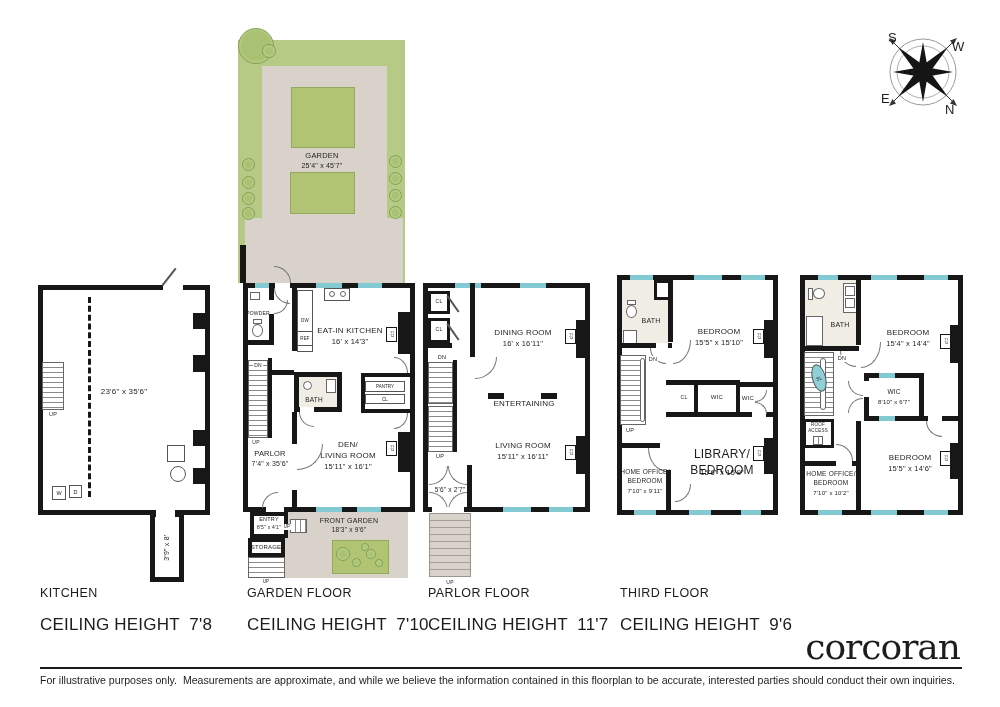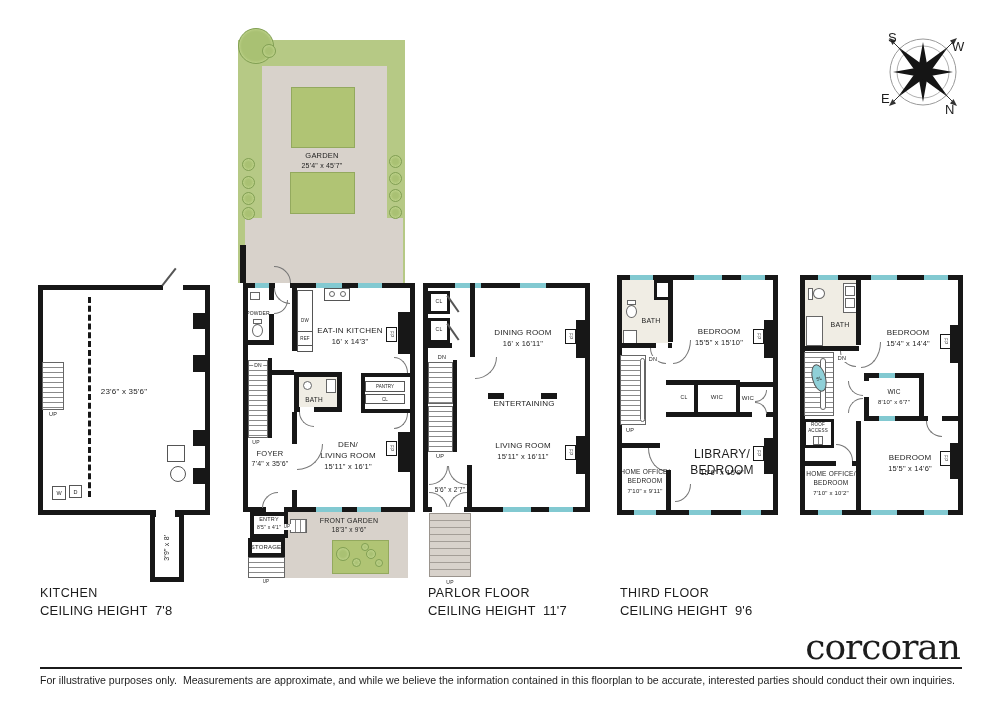--- a/index.html
+++ b/index.html
@@ -28,21 +28,21 @@
   .fp{position:absolute;background:#fff;border:1px solid #171717;font-size:4.5px;color:#333;
     display:flex;align-items:center;justify-content:center;writing-mode:vertical-rl;letter-spacing:.5px}
   .rail{position:absolute;background:#fff;border:1px solid #666;border-radius:4px}
   .leaf{position:absolute;background:#555}
   .fix{position:absolute;background:#fff;border:1px solid #666}
   .ell{border-radius:50%}
   .bush{position:absolute;border-radius:50%;background:#a9c173;border:1px solid #82a054;
     box-shadow:inset 0 0 3px #d2e2a0}
   .dash-v{position:absolute;border-left:3px dashed #171717}
   .ftitle{position:absolute;font-size:12.5px;color:#1c1c1c;letter-spacing:.4px}
-  .ftitle .sub{font-size:13px;margin-top:3px;letter-spacing:.2px;white-space:pre-wrap}
+  .ftitle .sub{font-size:17px;margin-top:15px;letter-spacing:.2px;white-space:pre-wrap}
   .grass{position:absolute;background:#b6c985}
   .lawn{position:absolute;background:#b0c474;border:1px solid #93a95e}
   .patio{position:absolute;background:#d8d2cb}
 </style>
 </head>
 <body>
 
 <div id="canvas">
 
   <div class="abs" style="left:858px;top:12px;width:132px;height:115px">
@@ -132,21 +132,21 @@
   <div class="lbl" style="left:350px;top:326px;font-size:8px">EAT-IN KITCHEN</div>
   <div class="lbl" style="left:350px;top:337px;font-size:7.5px">16' x 14'3"</div>
   <div class="wall" style="left:398px;top:312px;width:12px;height:42px"></div>
   <div class="fp" style="left:386px;top:327px;width:11px;height:15px">FP</div>
 
   <div class="wall" style="left:248px;top:370px;width:46px;height:5px"></div>
   <div class="st" style="left:248px;top:360px;width:20px;height:78px"></div>
   <div class="wall" style="left:268px;top:358px;width:4px;height:80px"></div>
   <div class="lbl bg" style="left:258px;top:362px;font-size:5px">DN</div>
   <div class="lbl" style="left:256px;top:439px;font-size:5px">UP</div>
-  <div class="lbl" style="left:270px;top:449px;font-size:7.5px">FOYER</div>
+  <div class="lbl" style="left:270px;top:449px;font-size:7.5px">PARLOR</div>
   <div class="lbl" style="left:270px;top:459px;font-size:7px">7'4" x 35'6"</div>
 
   <div class="wall" style="left:294px;top:372px;width:48px;height:5px"></div>
   <div class="wall" style="left:294px;top:372px;width:5px;height:40px"></div>
   <div class="wall" style="left:337px;top:377px;width:5px;height:35px"></div>
   <div class="wall" style="left:294px;top:407px;width:48px;height:5px"></div>
   <div class="abs" style="left:299px;top:377px;width:38px;height:30px;background:#f0ede4"></div>
   <div class="fix ell" style="left:303px;top:381px;width:9px;height:9px"></div>
   <div class="fix" style="left:326px;top:379px;width:10px;height:14px"></div>
   <div class="lbl" style="left:314px;top:396px;font-size:6.5px">BATH</div>
@@ -340,20 +340,24 @@
   <div class="wall" style="left:950px;top:443px;width:13px;height:36px"></div>
   <div class="fp" style="left:940px;top:451px;width:11px;height:15px">FP</div>
   <div class="win" style="left:818px;top:510px;width:24px;height:5px"></div>
   <div class="win" style="left:871px;top:510px;width:26px;height:5px"></div>
   <div class="win" style="left:924px;top:510px;width:24px;height:5px"></div>
 
   <div class="ftitle" style="left:40px;top:586px">
     <div>KITCHEN</div>
     <div class="sub">CEILING HEIGHT  7'8</div>
   </div>
+  <div class="ftitle" style="left:247px;top:586px">
+    <div>GARDEN FLOOR</div>
+    <div class="sub">CEILING HEIGHT  7'10</div>
+  </div>
   <div class="ftitle" style="left:428px;top:586px">
     <div>PARLOR FLOOR</div>
     <div class="sub">CEILING HEIGHT  11'7</div>
   </div>
   <div class="ftitle" style="left:620px;top:586px">
     <div>THIRD FLOOR</div>
     <div class="sub">CEILING HEIGHT  9'6</div>
   </div>
 
   <div class="abs" style="right:40px;top:626px;font-family:'DejaVu Serif',serif;font-size:36px;letter-spacing:-1px">corcoran</div>

